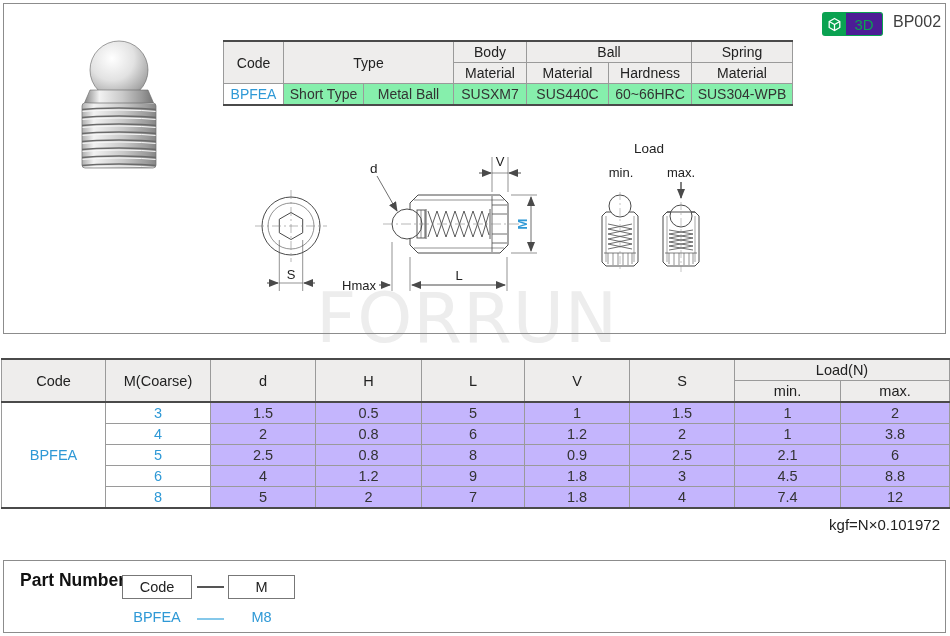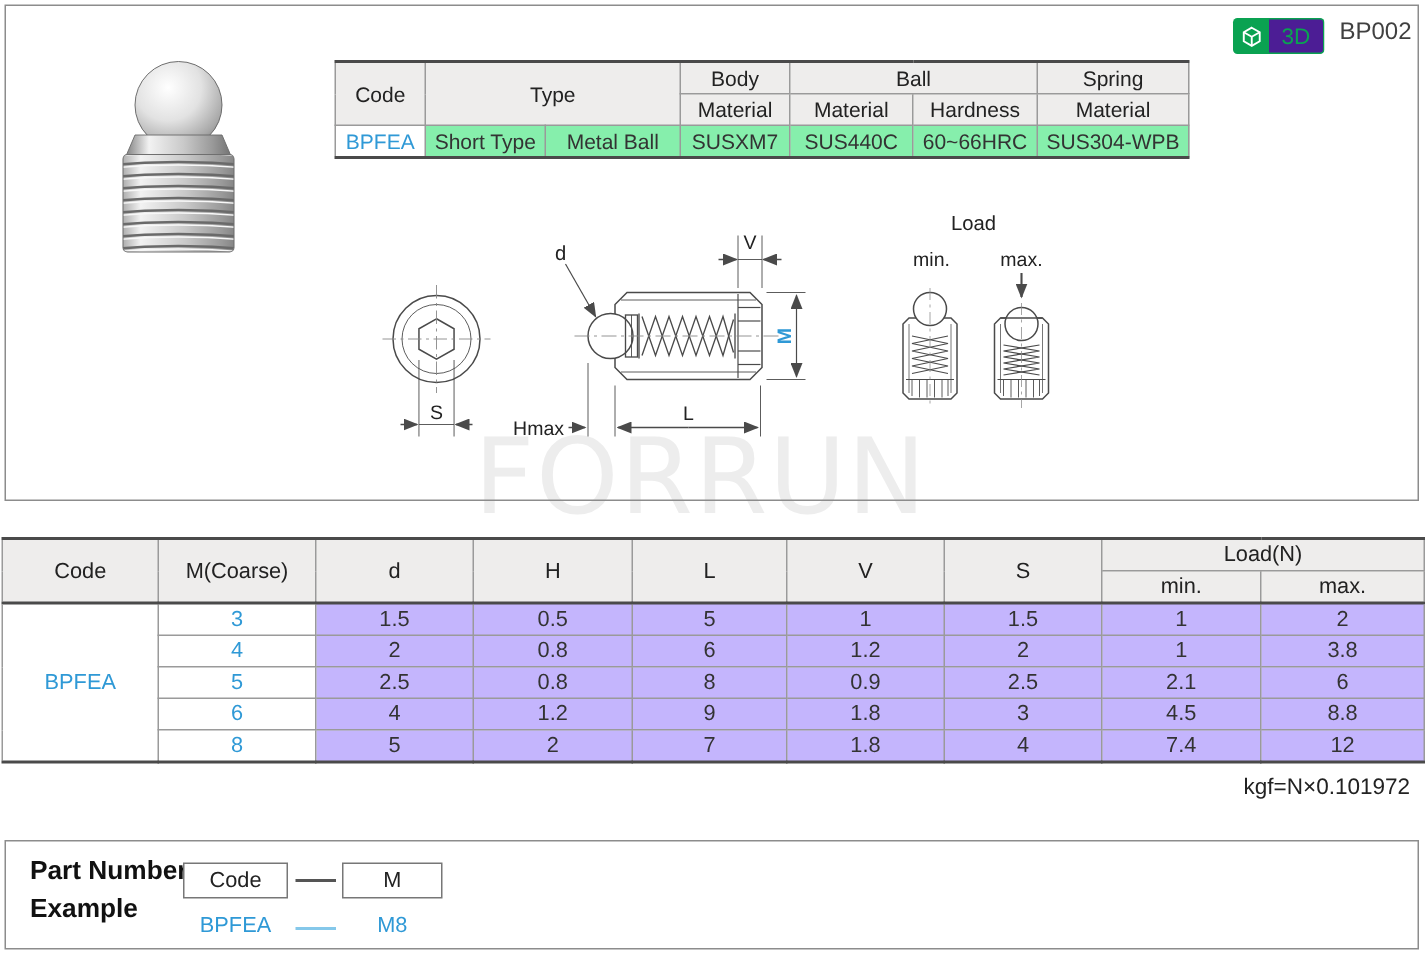--- a/index.html
+++ b/index.html
@@ -335,21 +335,20 @@
       <td class="bl">12</td>
     </tr>
   </tbody>
 </table>
 
 <div class="note">kgf=N×0.101972</div>
 
 <div class="pn-box">
   <div class="pn-title">
     <div>Part Number</div>
-    <div>Example</div>
   </div>
   <div class="pn-field pn-code-box">Code</div>
   <div class="pn-dash"></div>
   <div class="pn-field pn-m-box">M</div>
   <div class="pn-val pn-val-code">BPFEA</div>
   <div class="pn-dash-blue"></div>
   <div class="pn-val pn-val-m">M8</div>
 </div>
 
 </body></html>

